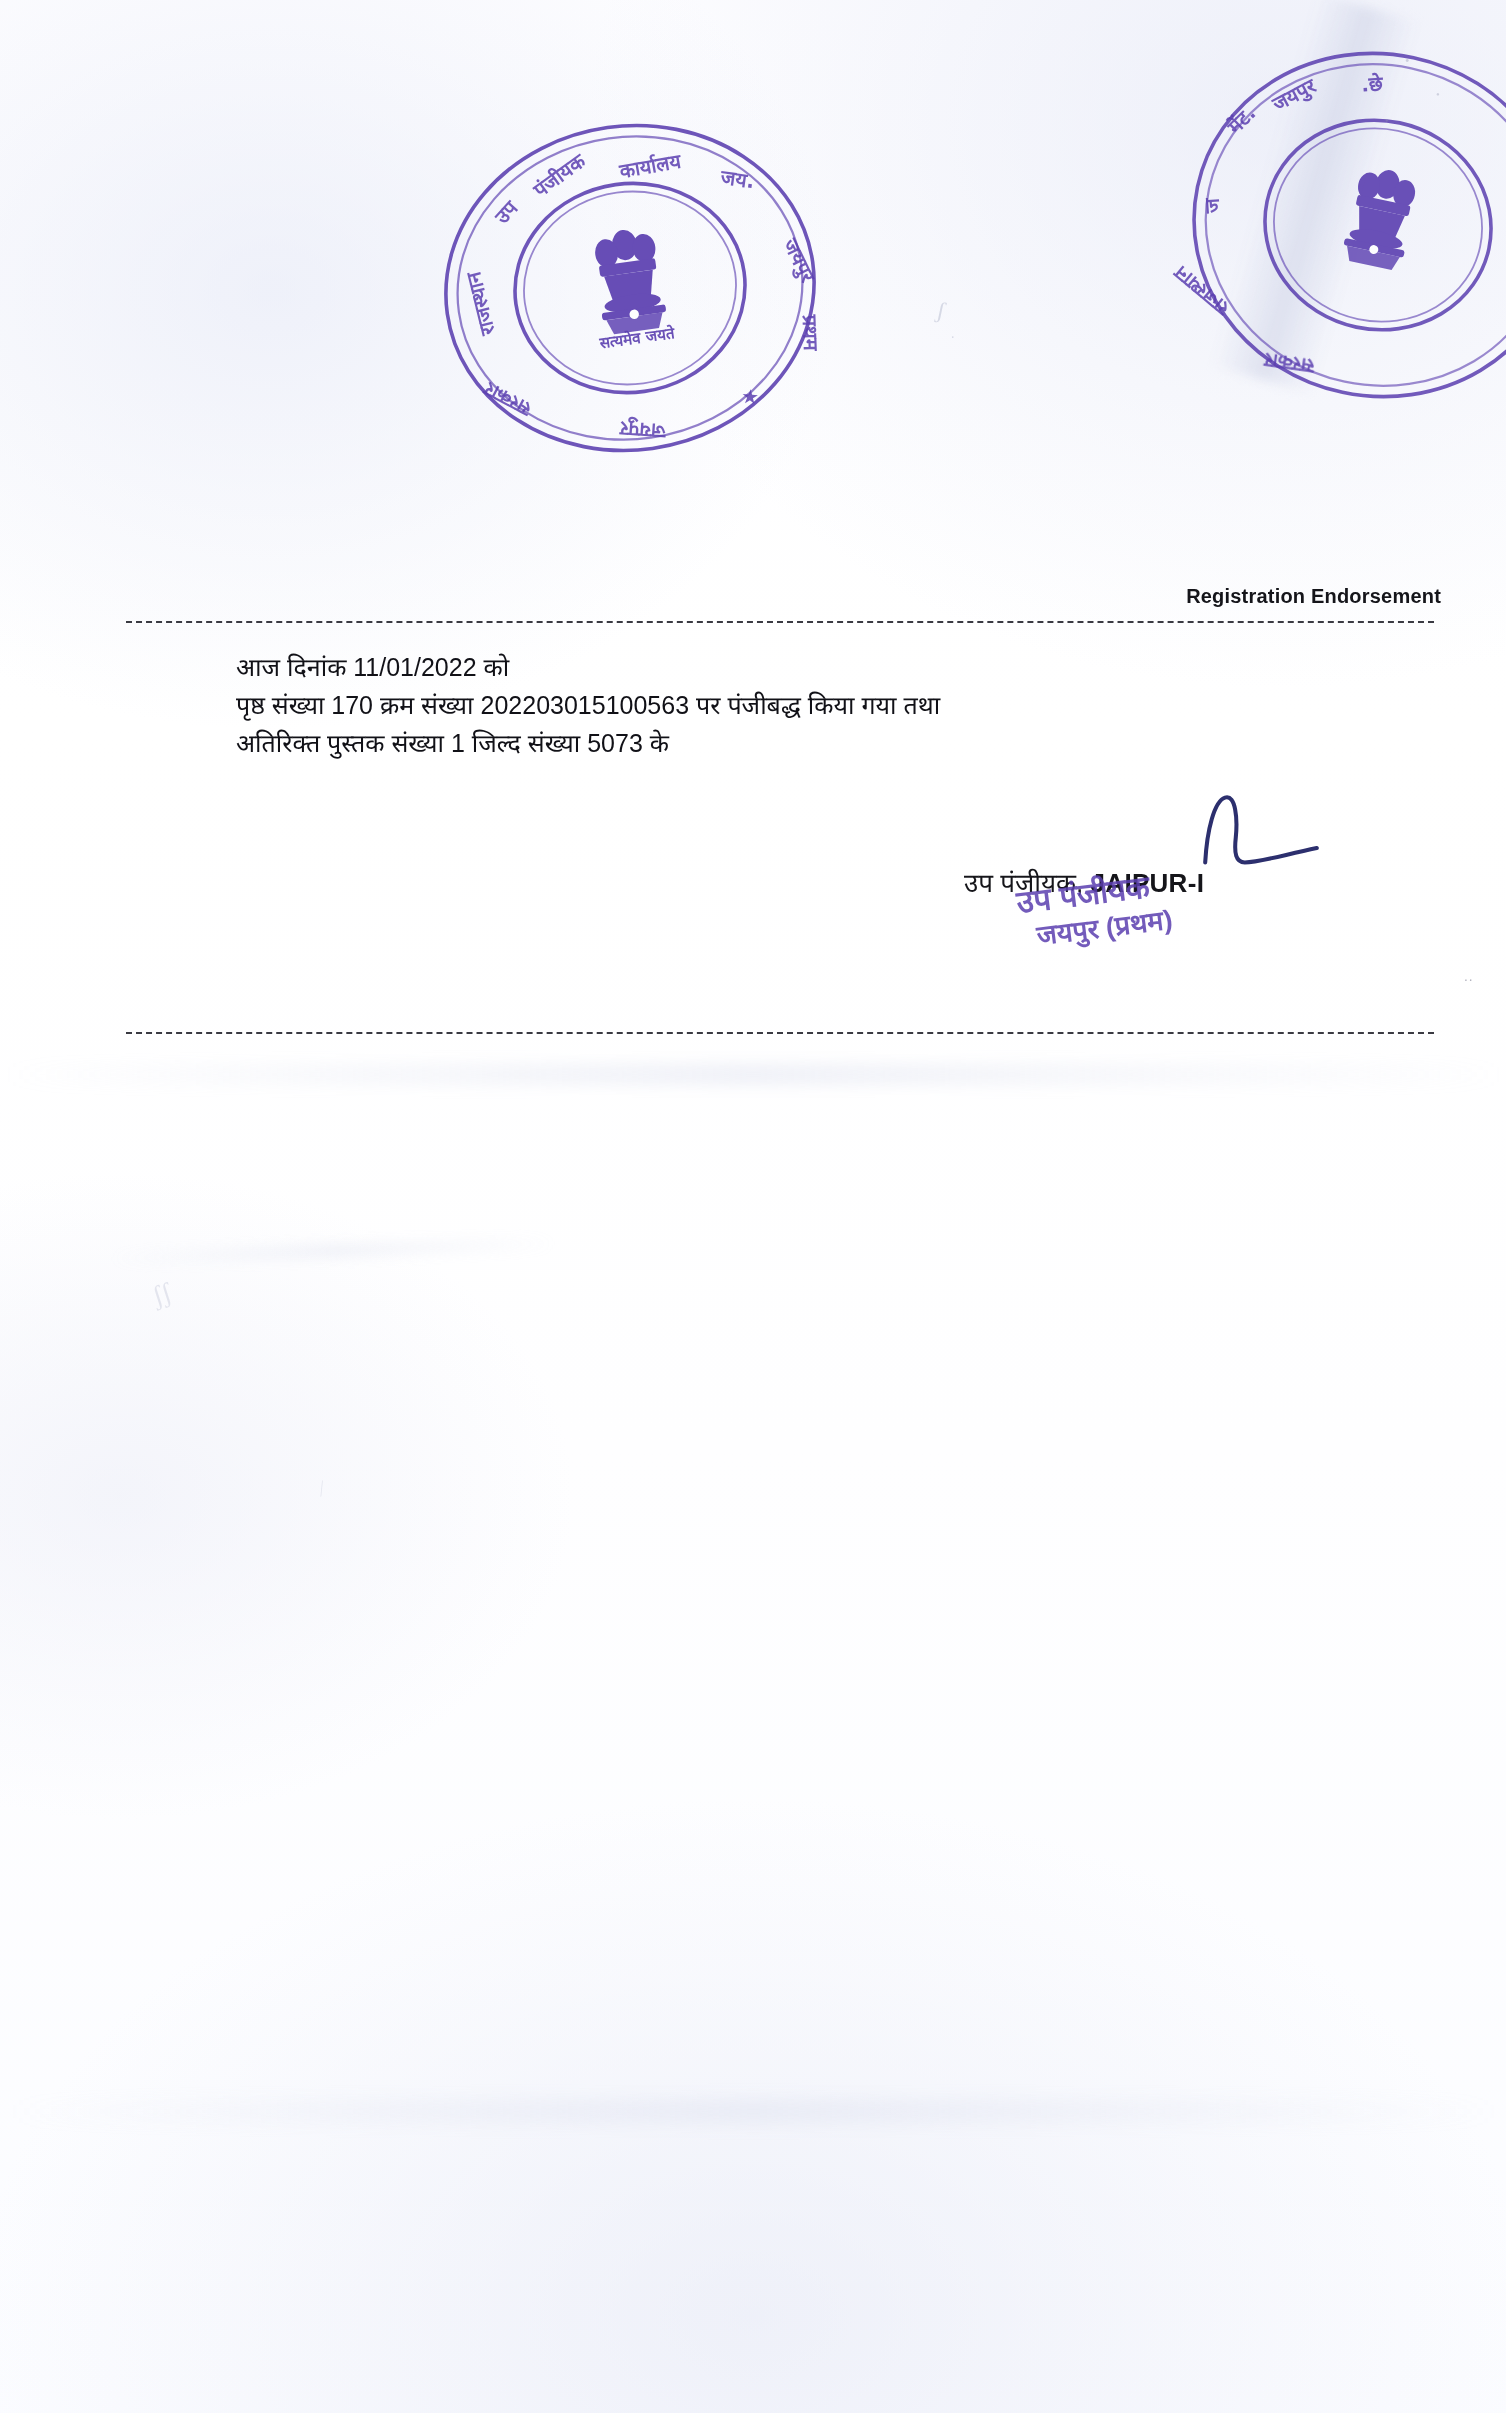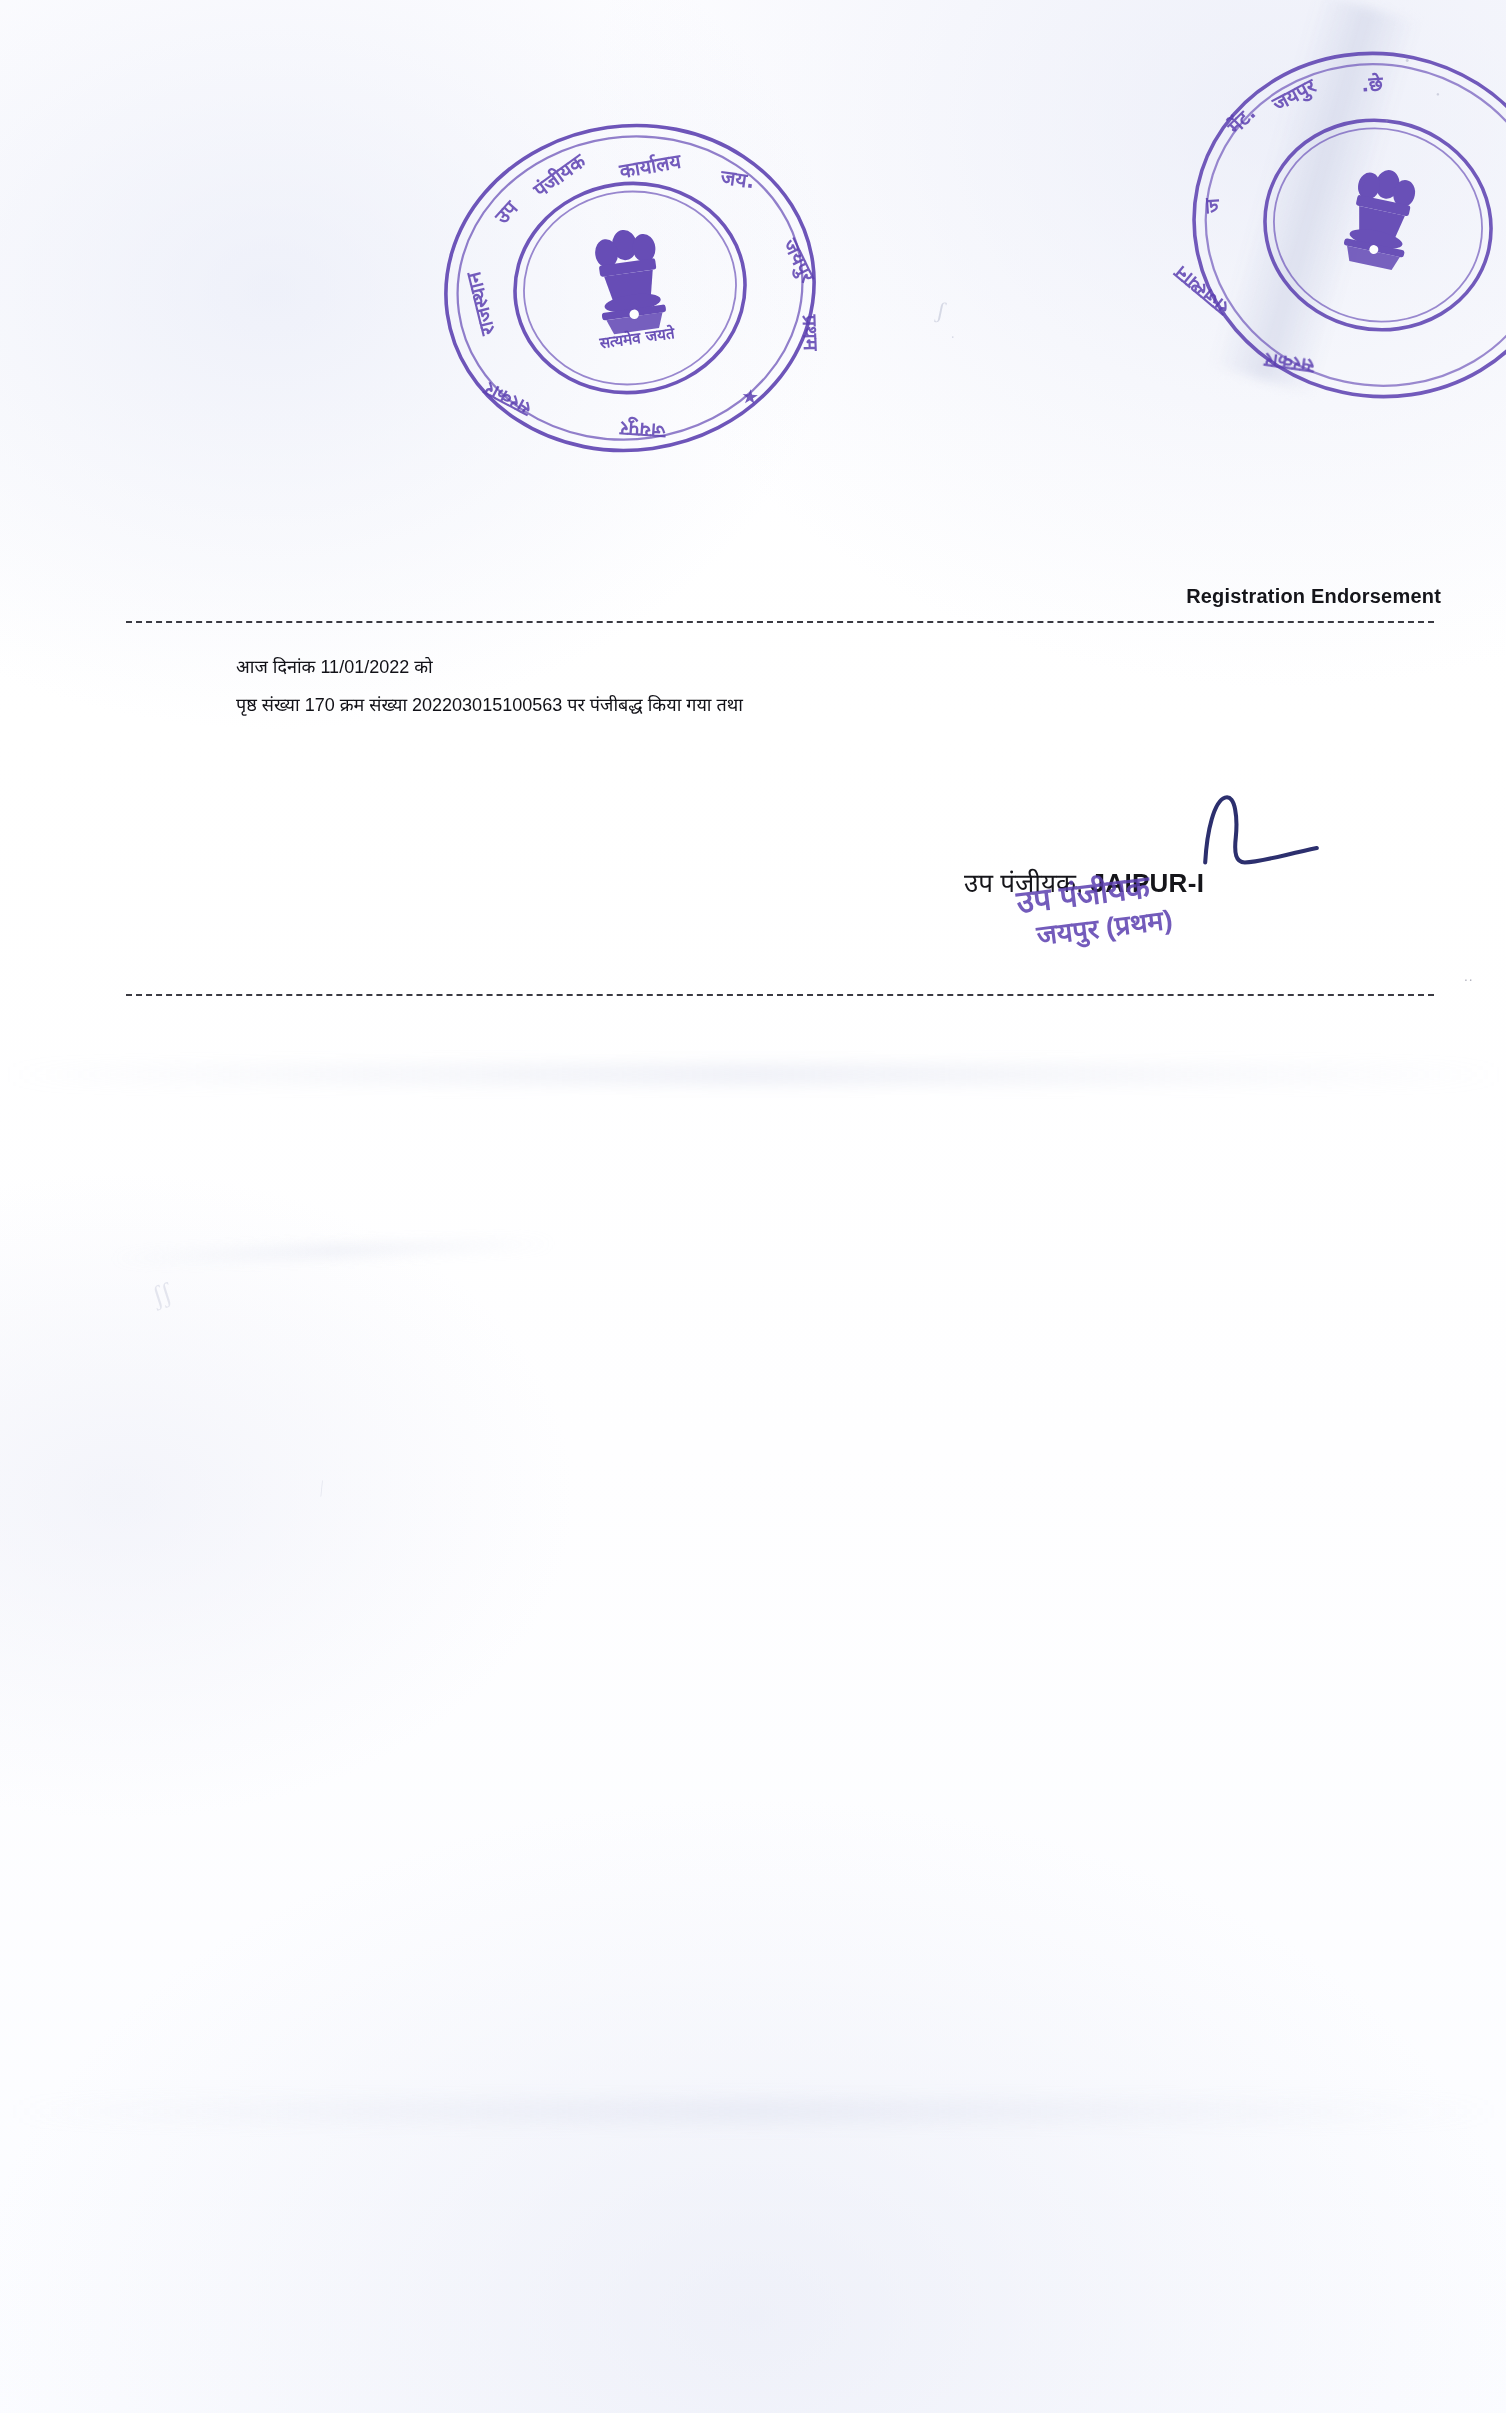--- a/index.html
+++ b/index.html
@@ -72,21 +72,21 @@
     width: 1308px;
     margin-left: 0px;
   }
   .rule.bottom { margin-top: 0; }
 
   .body-lines {
     margin: 25px 0 0 110px;
     color: #101014;
   }
   .hline {
-    font-size: 18px;
+    font-size: 25px;
     line-height: 38px;
     font-family: "Liberation Sans", sans-serif;
     color: #111117;
     white-space: nowrap;
   }
   .meta {
     margin: 31px 0 0 110px;
   }
   .meta-line {
     font-size: 21.6px;
@@ -234,20 +234,21 @@
 
   <div class="endorsement">
 
     <div class="endorsement-title">Registration Endorsement</div>
 
     <div class="rule"></div>
 
     <div class="body-lines">
       <div class="hline">आज दिनांक 11/01/2022 को</div>
       <div class="hline">पृष्ठ संख्या 170 क्रम संख्या 202203015100563 पर पंजीबद्ध किया गया तथा</div>
+      <div class="hline">अतिरिक्त पुस्तक संख्या 1 जिल्द संख्या 5073 के</div>
     </div>
 
 
     <div class="sign-area">
       <div class="sign-stroke">
         <svg width="171" height="99" viewBox="0 0 190 110" xmlns="http://www.w3.org/2000/svg">
           <path d="M 18,86 C 20,50 28,18 40,14 C 52,10 54,38 52,58 C 50,76 52,86 62,86 C 78,86 104,78 142,70" fill="none" stroke="#2c2f6e" stroke-width="4.5" stroke-linecap="round"></path>
         </svg>
       </div>
       <div class="sign-label">

